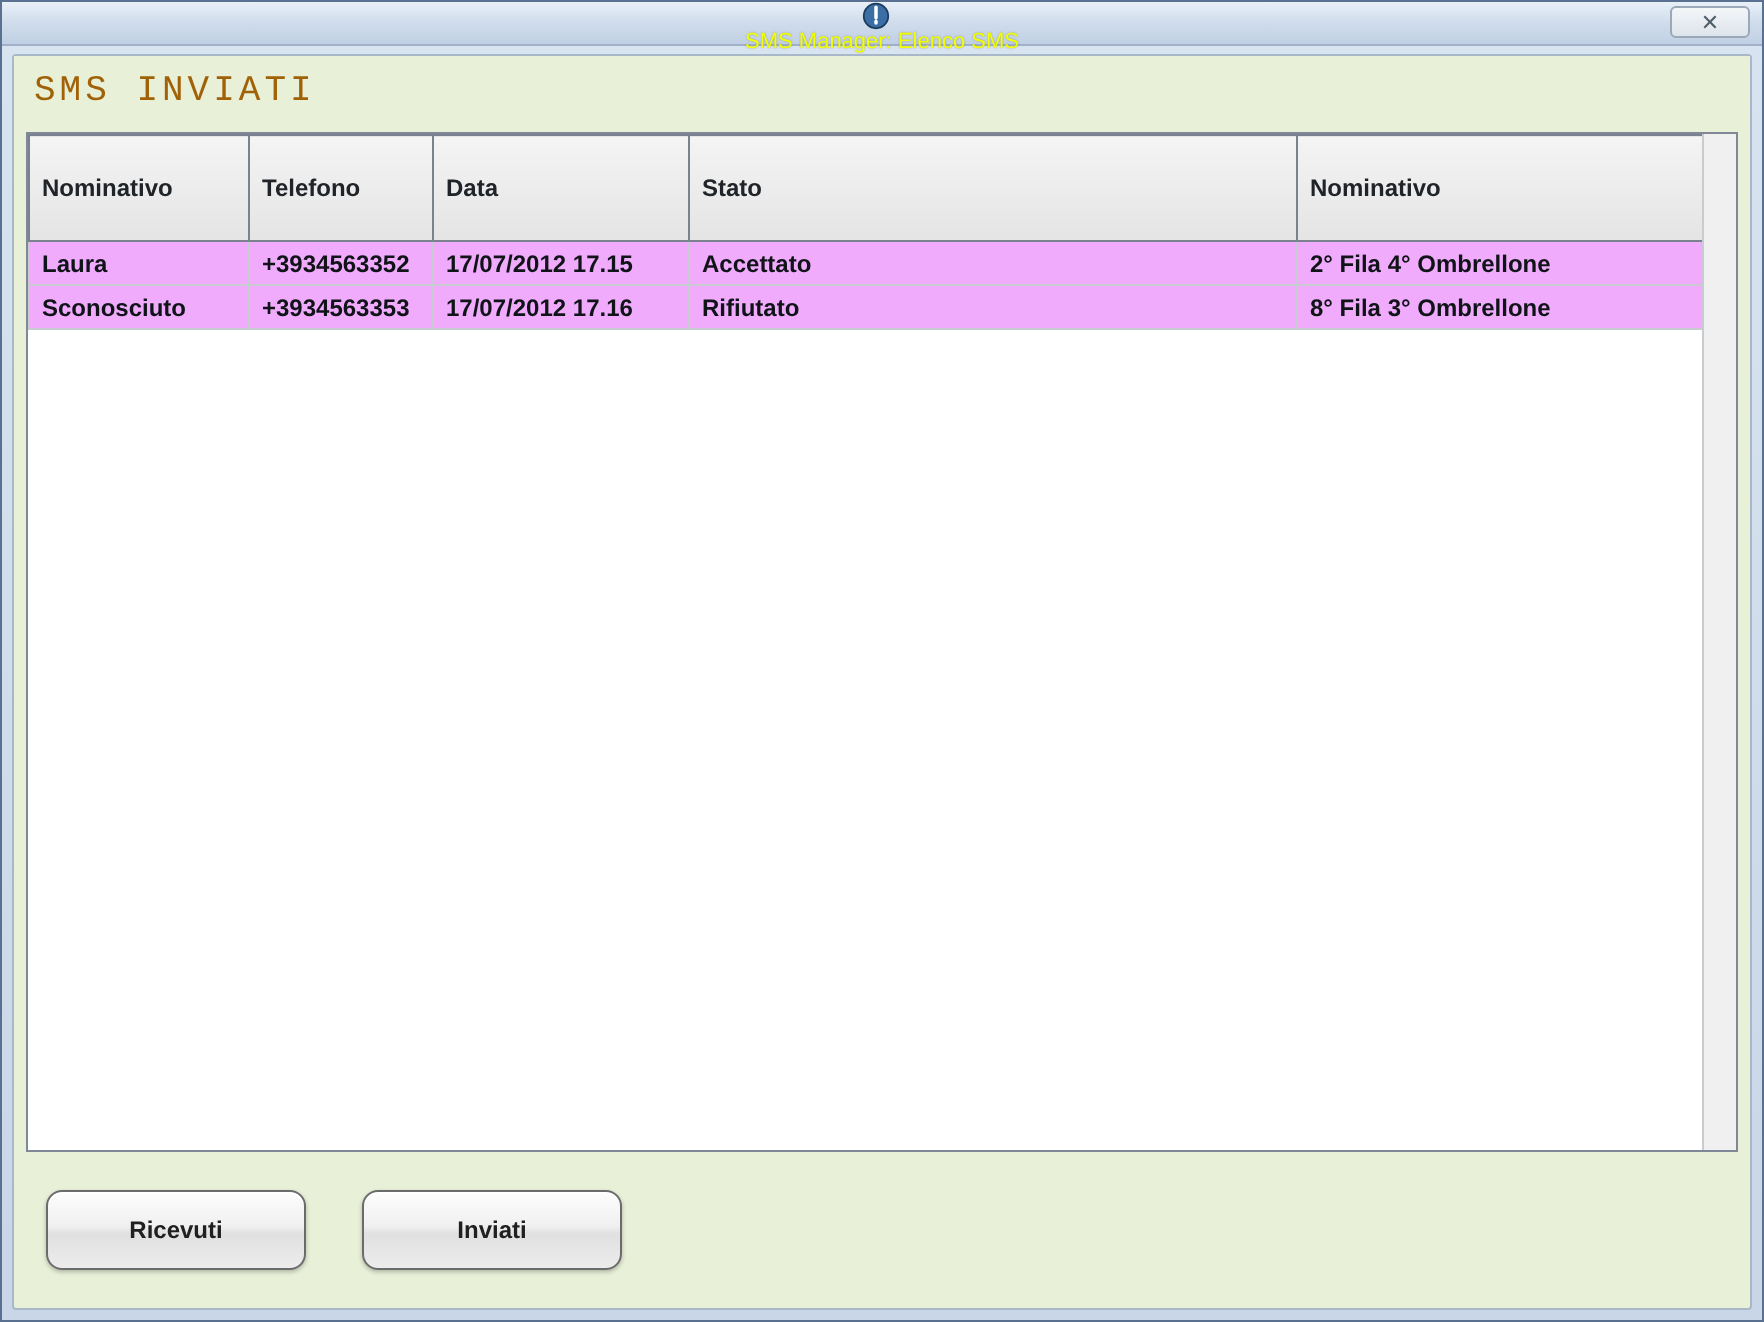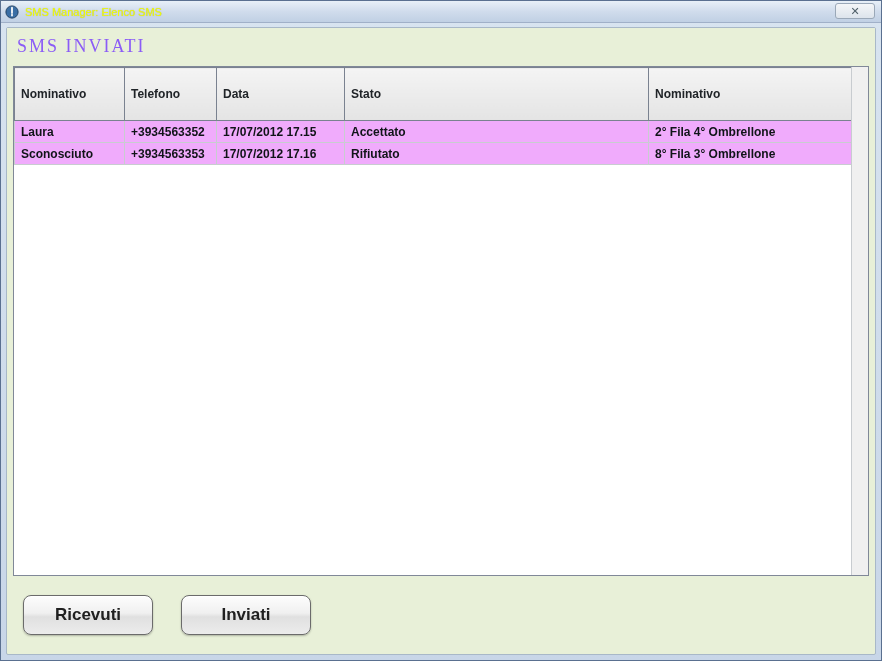--- a/index.html
+++ b/index.html
@@ -17,20 +17,21 @@
     position: relative;
   }
   .titlebar {
     height: 22px;
     background: linear-gradient(to bottom, #e8f0f8 0%, #d0dcec 50%, #c0d0e4 100%);
     border-bottom: 1px solid #a0b0c8;
     display: flex;
     align-items: center;
     padding: 0 4px;
     position: relative;
+    flex-direction: column;
   }
   .titlebar-icon {
     width: 14px; height: 14px;
     margin-right: 6px;
     display: inline-flex;
     align-items: center;
     justify-content: center;
   }
   .titlebar-icon svg { width: 14px; height: 14px; }
   .titlebar-text {
@@ -54,24 +55,24 @@
     cursor: pointer;
   }
   .client {
     position: absolute;
     top: 26px; left: 5px; right: 5px; bottom: 5px;
     background: #e8f0d8;
     border: 1px solid #a8b8c8;
     border-radius: 2px;
   }
   .section-title {
-    font-family: Liberation Serif, serif;
+    font-family: Liberation Mono, monospace;
     font-size: 18px;
     letter-spacing: 2px;
-    color: #8b5cf6;
+    color: #a16207;
     padding: 8px 10px 4px 10px;
     background: #e8f0d8;
   }
   .grid-wrap {
     position: absolute;
     top: 38px; left: 6px; right: 6px; bottom: 78px;
     background: #ffffff;
     border: 1px solid #808898;
     overflow: hidden;
   }
@@ -119,21 +120,21 @@
     padding: 0 10px;
   }
   .btn {
     height: 40px;
     min-width: 130px;
     background: linear-gradient(to bottom, #fdfdfd 0%, #f0f0f0 45%, #e0e0e0 55%, #ececec 100%);
     border: 1px solid #6b6b6b;
     border-radius: 8px;
     box-shadow: inset 0 1px 0 #ffffff, 0 1px 2px rgba(0,0,0,0.25);
     font-family: Verdana, sans-serif;
-    font-size: 17px;
+    font-size: 12px;
     font-weight: bold;
     color: #202020;
     cursor: pointer;
     margin-right: 28px;
     padding: 0 22px;
   }
   .spacer { flex: 1; }
 </style>
 </head>
 <body>

